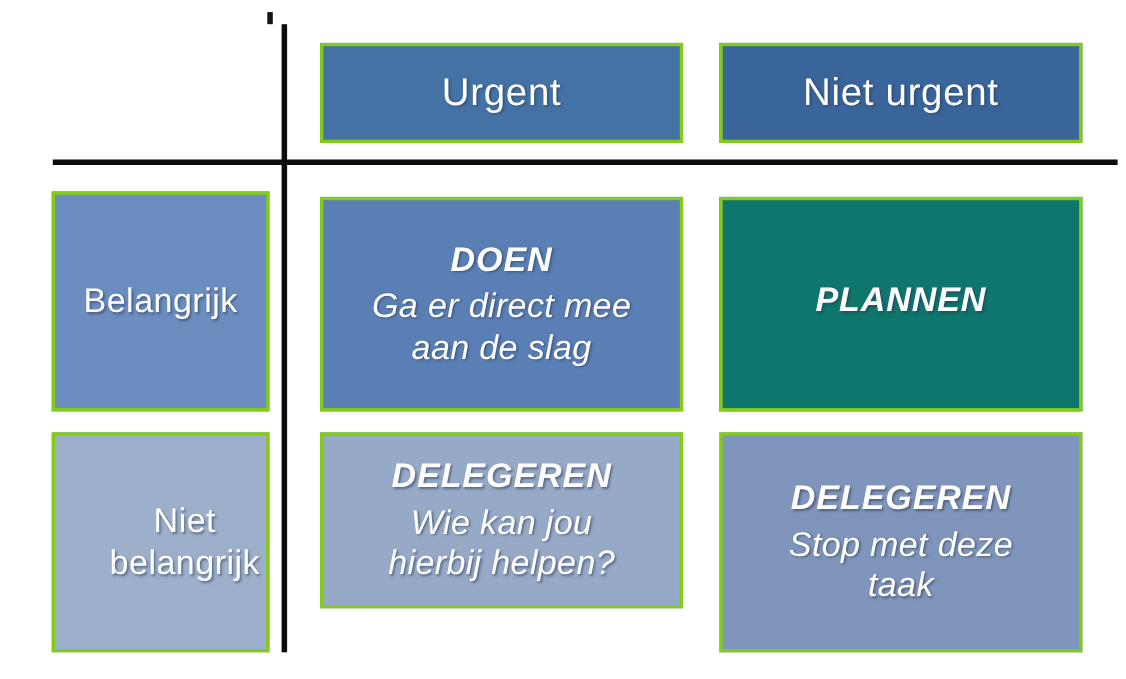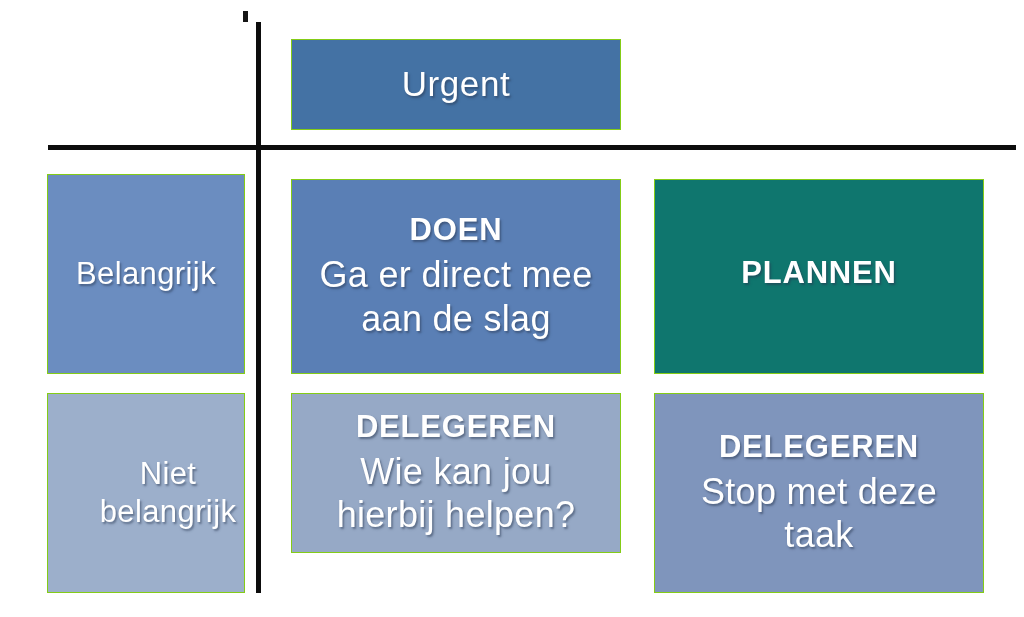--- a/index.html
+++ b/index.html
@@ -42,21 +42,21 @@
     top: 11px;
     width: 5px;
     height: 11px;
     background: #151515;
   }
 
   
   .block {
     position: absolute;
     box-sizing: border-box;
-    border: 1px solid #84cc16;
+    border: 3px solid #84cc16;
     display: flex;
     flex-direction: column;
     align-items: center;
     justify-content: center;
     text-align: center;
     color: #ffffff;
     text-shadow: 1.5px 1.5px 2.2px rgba(40, 55, 80, 0.55);
   }
 
   
@@ -100,30 +100,31 @@
     top: 393px;
     width: 198px;
     height: 200px;
     background: #9cafcb;
     padding-left: 44px;
   }
 
   
   .quadrant {
     padding: 0 12px;
+    font-style: italic;
   }
   .quadrant .q-title {
     font-size: 31px;
     font-weight: bold;
     letter-spacing: 0.8px;
     line-height: 1.1;
     margin-bottom: 6px;
   }
   .quadrant .q-desc {
-    font-size: 36px;
+    font-size: 31px;
     font-weight: 400;
     letter-spacing: 0.3px;
     line-height: 1.2;
     white-space: pre-line;
   }
 
   #quadrant-doen {
     left: 291px;
     top: 179px;
     width: 330px;
@@ -157,20 +158,23 @@
 
 <div id="matrix-root">
 
   <div class="axis-tick"></div>
   <div class="axis-vertical"></div>
   <div class="axis-horizontal"></div>
 
   <div class="block col-header" id="header-urgent">
     <span>Urgent</span>
   </div>
+  <div class="block col-header" id="header-niet-urgent">
+    <span>Niet urgent</span>
+  </div>
 
   <div class="block row-label" id="row-label-belangrijk">
     <span>Belangrijk</span>
   </div>
   <div class="block row-label" id="row-label-niet-belangrijk">
     <span>Niet belangrijk</span>
   </div>
 
   <div class="block quadrant" id="quadrant-doen">
     <div class="q-title">DOEN</div>

